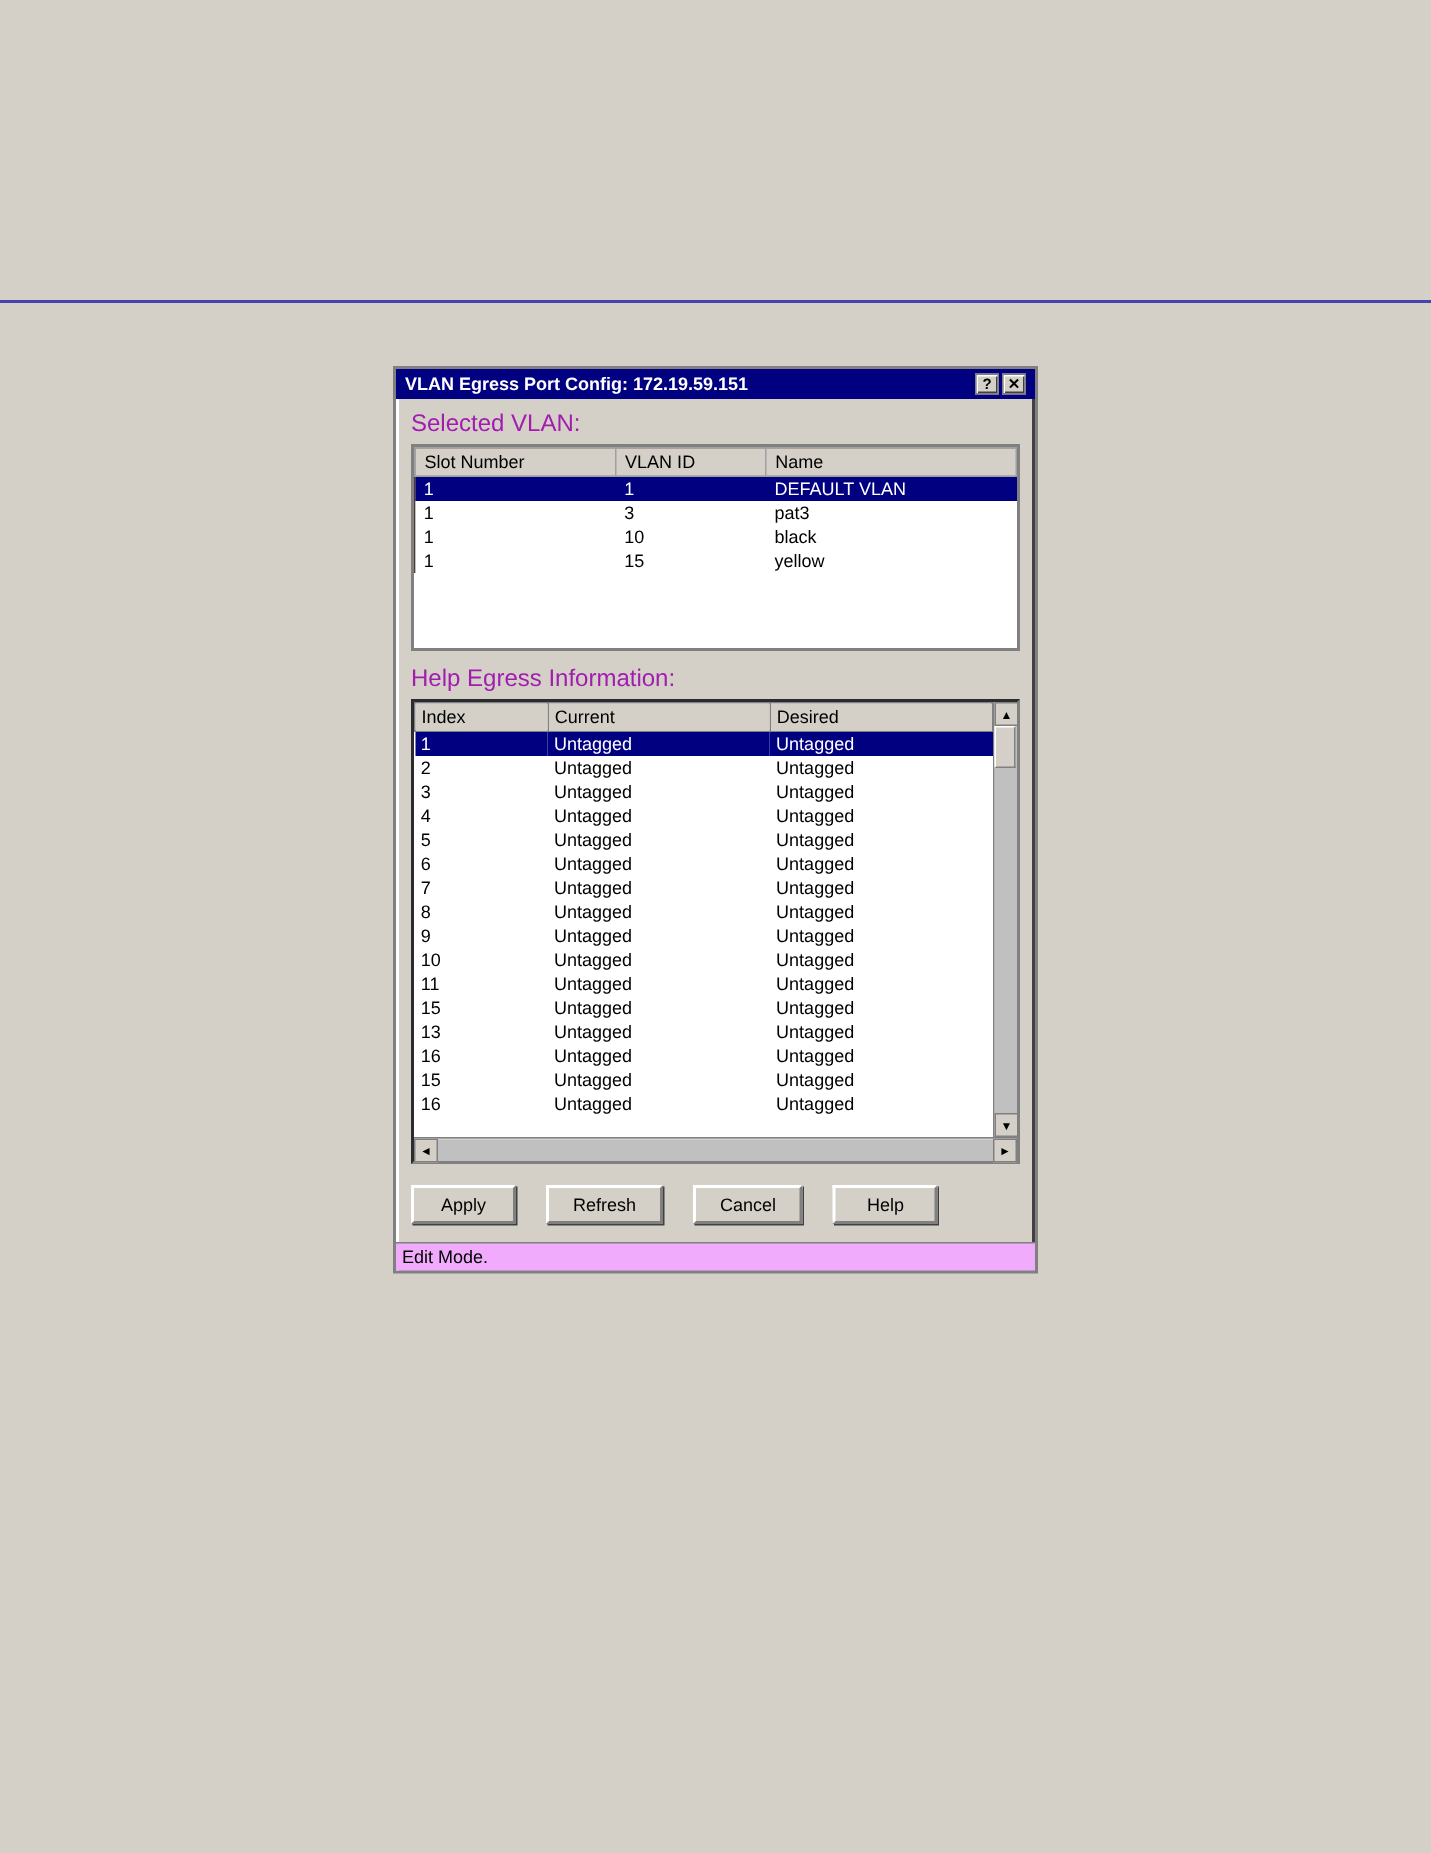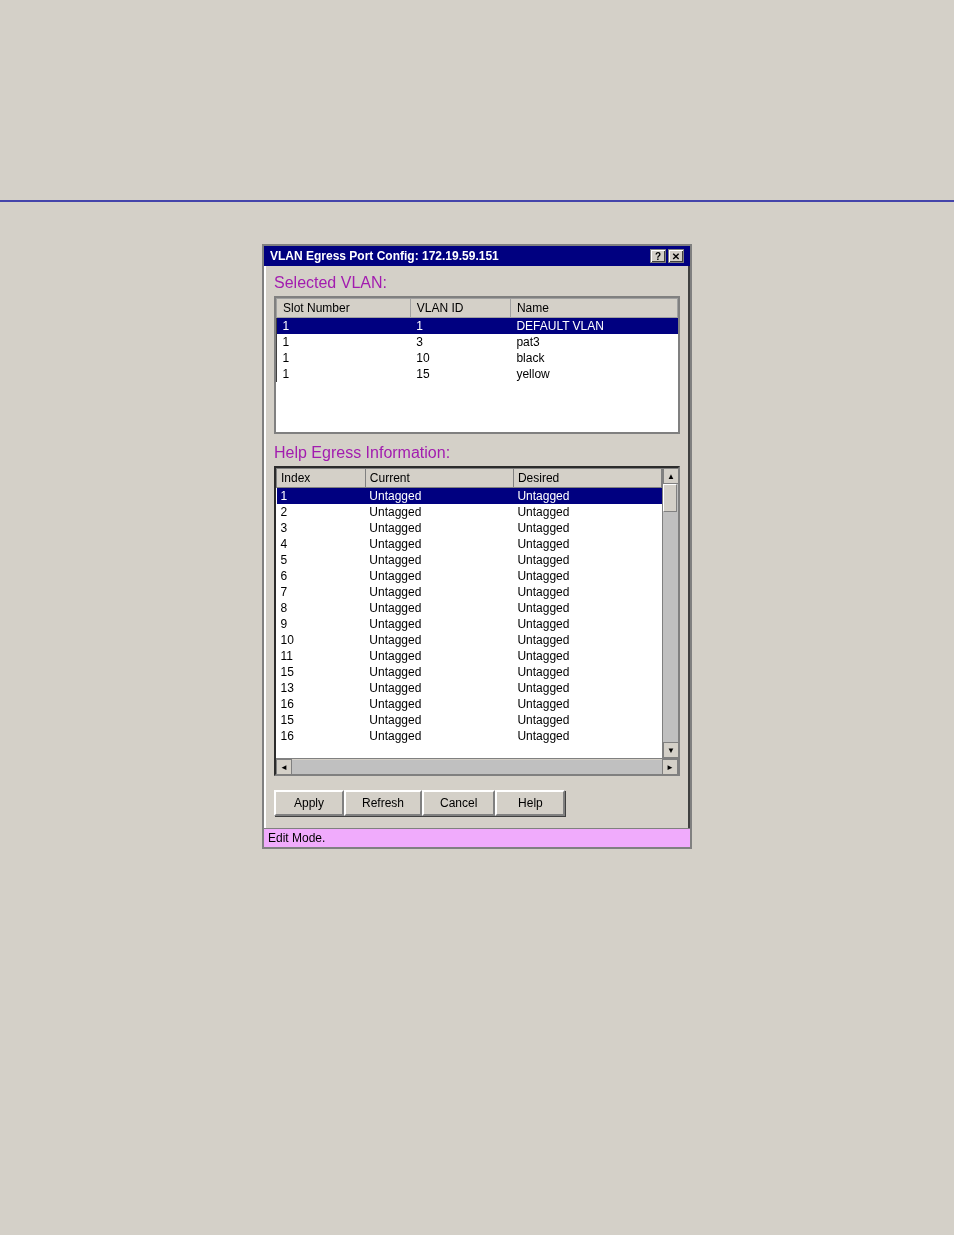--- a/index.html
+++ b/index.html
@@ -97,21 +97,21 @@
       background: white;
     }
 
     .port-table tr.selected td {
       background: #000080;
       color: white;
     }
 
     .buttons-row {
       display: flex;
-      gap: 0;
+      gap: 20px;
       margin-top: 10px;
       justify-content: flex-start;
       padding: 4px 0;
     }
 
     .dialog-btn {
       background: #d4d0c8;
       border: 2px solid;
       border-color: #ffffff #808080 #808080 #ffffff;
       box-shadow: 1px 1px 0 #404040;

